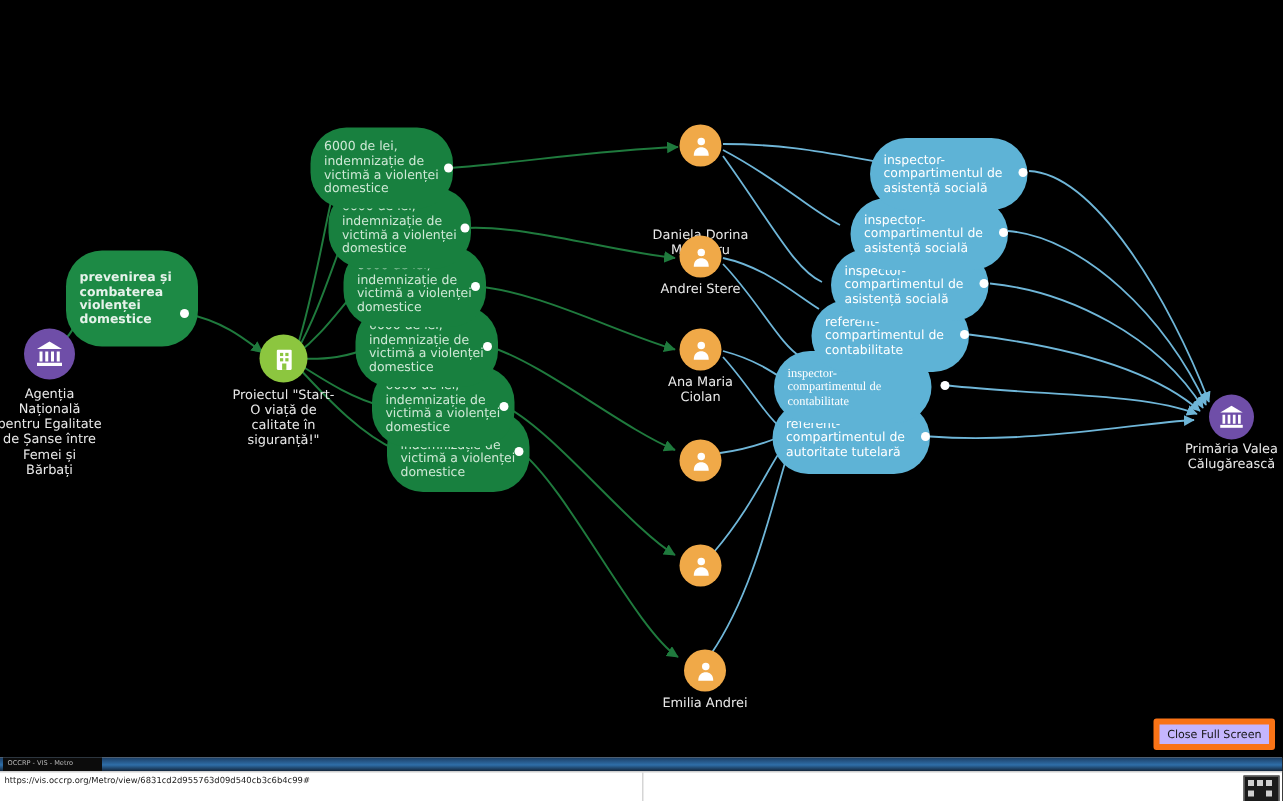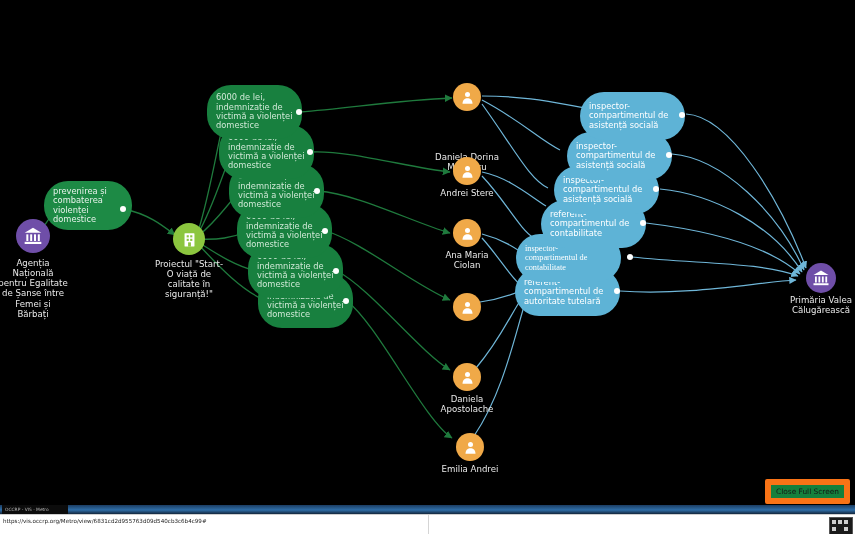--- a/index.html
+++ b/index.html
@@ -36,21 +36,21 @@
         color:#b9b9b9;font-size:4.4px;line-height:9px;padding-left:3px;box-sizing:border-box;overflow:hidden;
         font-family:"DejaVu Sans","Liberation Sans",sans-serif;}
   #statusbar{position:absolute;left:0;top:9px;width:855px;height:20px;background:#ffffff;
         border-top:1px solid #cfcfcf;}
   #status-url{position:absolute;left:3px;top:3px;color:#1a1a1a;font-size:5.6px;
         font-family:"DejaVu Sans","Liberation Sans",sans-serif;white-space:nowrap;}
   #status-sep{position:absolute;left:428px;top:0px;width:1px;height:20px;background:#d5d5d5;}
   #tray{position:absolute;right:2px;top:2px;width:22px;height:16px;background:#1a1a1a;border:1px solid #555;}
   #tray .sq{position:absolute;background:#cfcfcf;width:4px;height:4px;}
 
-  #closefs{position:absolute;right:5px;top:479px;background:#15803d;border:6px solid #f97316;
+  #closefs{position:absolute;right:5px;top:479px;background:#c4b5fd;border:4px solid #f97316;
         color:#151515;font-size:7.4px;padding:2px 5px;border-radius:2px;
         font-family:"DejaVu Sans","Liberation Sans",sans-serif;white-space:nowrap;}
 </style>
 </head>
 <body>
 
 <div id="stage">
 
   <div id="graph">
 
@@ -125,21 +125,21 @@
         </svg>
       </span>
     </div>
     <div class="caption" style="left:-12px;top:258px;width:90px;">Agenția
 Națională
 pentru Egalitate
 de Șanse între
 Femei și
 Bărbați</div>
 
-    <div class="pill green green-main" style="left:44px;top:181px;width:88px;height:49px;font-size:8.3px;">
+    <div class="pill green green-main" style="left:44px;top:167px;width:88px;height:64px;font-size:8.3px;font-weight:bold;">
       <span>prevenirea
 și
 combaterea
 violenței
 domestice</span>
     </div>
     <div class="anchor-dot" style="left:120px;top:206px;"></div>
 
     <div class="circ lgreen" style="left:173px;top:223px;width:32px;height:32px;">
       <span>
@@ -254,22 +254,20 @@
     </div>
 
     <div class="circ orange" style="left:453px;top:363px;width:28px;height:28px;z-index:20;">
       <span>
         <svg width="15" height="15" viewBox="0 0 24 24" fill="#ffffff">
           <circle cx="12" cy="7" r="4"></circle>
           <path d="M4 22 C4 15.5 8 13 12 13 C16 13 20 15.5 20 22 Z"></path>
         </svg>
       </span>
     </div>
-    <div class="caption" style="left:422px;top:394px;width:90px;">Daniela
-Apostolache</div>
 
     <div class="circ orange" style="left:456px;top:433px;width:28px;height:28px;z-index:20;">
       <span>
         <svg width="15" height="15" viewBox="0 0 24 24" fill="#ffffff">
           <circle cx="12" cy="7" r="4"></circle>
           <path d="M4 22 C4 15.5 8 13 12 13 C16 13 20 15.5 20 22 Z"></path>
         </svg>
       </span>
     </div>
     <div class="caption" style="left:425px;top:464px;width:90px;">Emilia Andrei</div>

